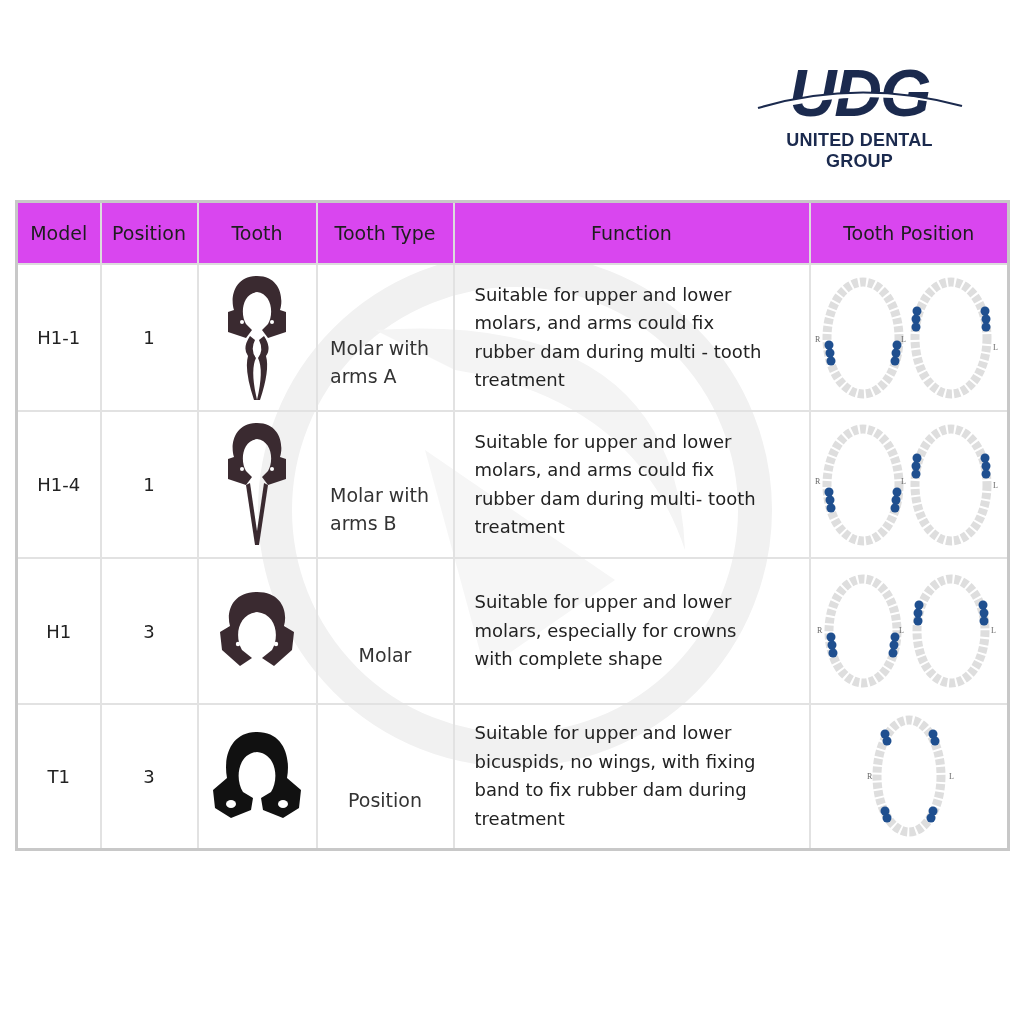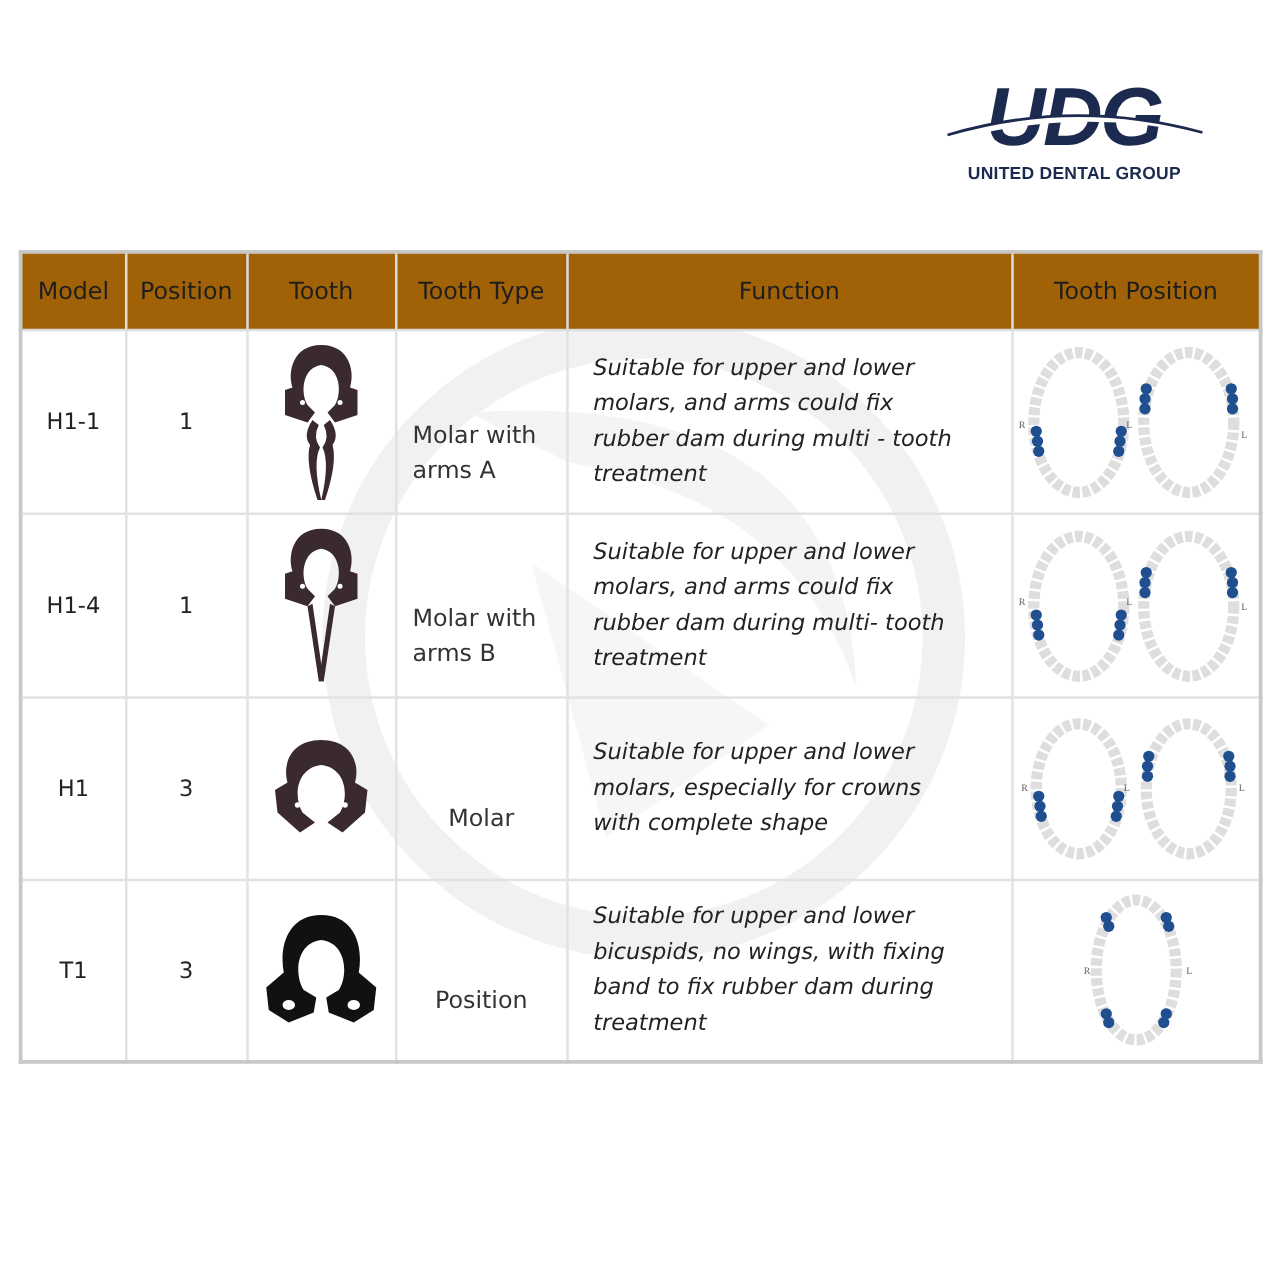--- a/index.html
+++ b/index.html
@@ -1,32 +1,32 @@
 <!DOCTYPE html>
 <html><head>
 <meta charset="utf-8">
 <style>
   html, body { margin:0; padding:0; background:#ffffff; }
   body { width:1024px; height:1024px; position:relative; overflow:hidden;
          font-family:"DejaVu Sans","Liberation Sans",sans-serif; color:#222; }
   .logo { position:absolute; left:752px; top:58px; width:215px; height:92px; }
   .logo svg { display:block; }
   .logo-sub { position:absolute; left:0; top:72px; width:215px; text-align:center;
-              font-family:"Liberation Sans",sans-serif; font-weight:bold; font-size:14px;
+              font-family:"Liberation Sans",sans-serif; font-weight:bold; font-size:18px;
               color:#1b2a4e; letter-spacing:0.2px; }
   .watermark { position:absolute; left:255px; top:250px; width:520px; height:520px;
                pointer-events:none; }
   table.spec { position:absolute; left:15px; top:200px; border-collapse:collapse;
                border:3px solid #c8c8c8; table-layout:fixed; }
-  table.spec th { background:#a16207; height:60px; font-weight:normal;
+  table.spec th { background:#d946ef; height:60px; font-weight:normal;
                   font-size:19px; color:#1e1e1e; border:2px solid #dcdcdc; padding:0; }
   table.spec td { background:transparent; border:2px solid #e2e2e2; padding:0;
                   vertical-align:middle; text-align:center; font-size:18px; color:#222; }
   .func { text-align:left !important; padding-left:20px !important; line-height:28.5px;
-          font-size:19px; color:#262626;font-style:italic; }
+          font-size:19px; color:#262626; }
   .ttype { font-size:19px; line-height:28px; color:#333; text-align:left; display:inline-block;margin-top:48px; }
   .photo svg, .pos svg { display:block; margin:0 auto; }
 </style>
 </head>
 <body>
 
 <div class="logo">
   <svg width="215" height="70" viewBox="0 0 215 70">
     <text x="107" y="58" text-anchor="middle" font-family="Liberation Sans, sans-serif" font-size="66" font-weight="bold" font-style="italic" fill="#1b2a4e" letter-spacing="-2">UDG</text>
     <path d="M4 52 Q 107 18 212 50 Q 107 26 4 56 Z" fill="#ffffff"></path>

